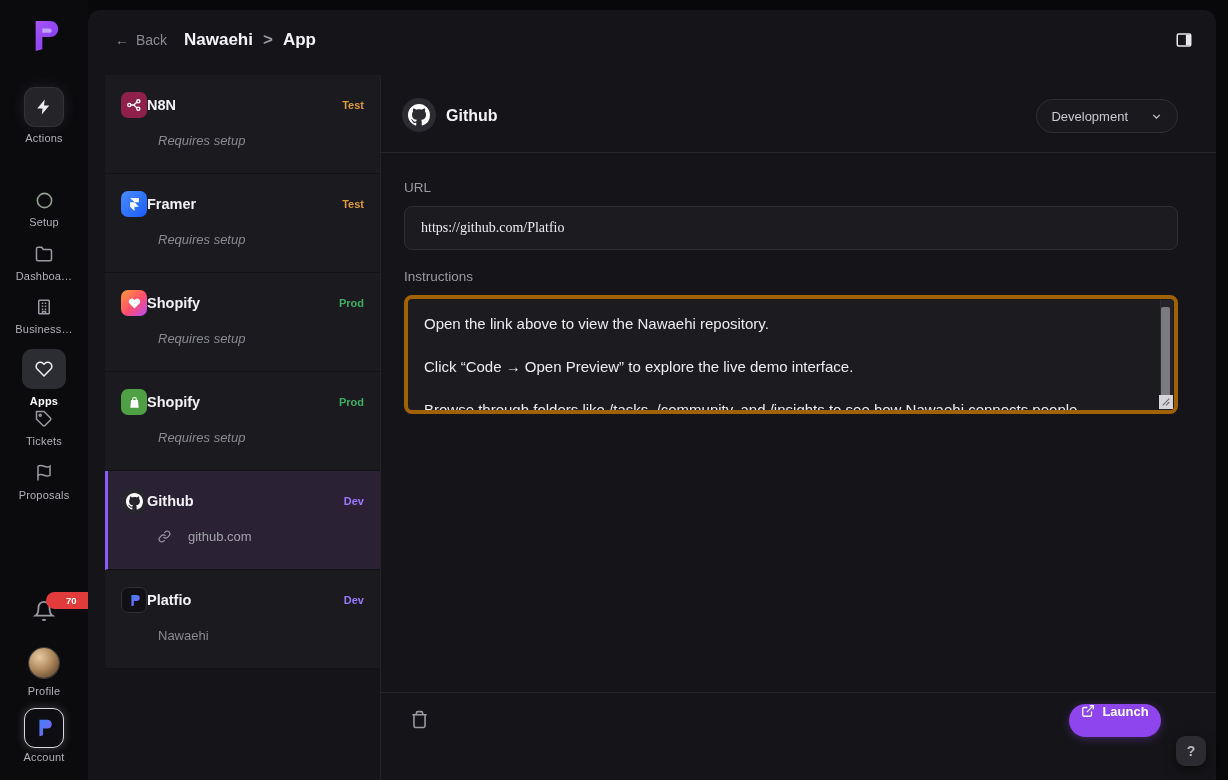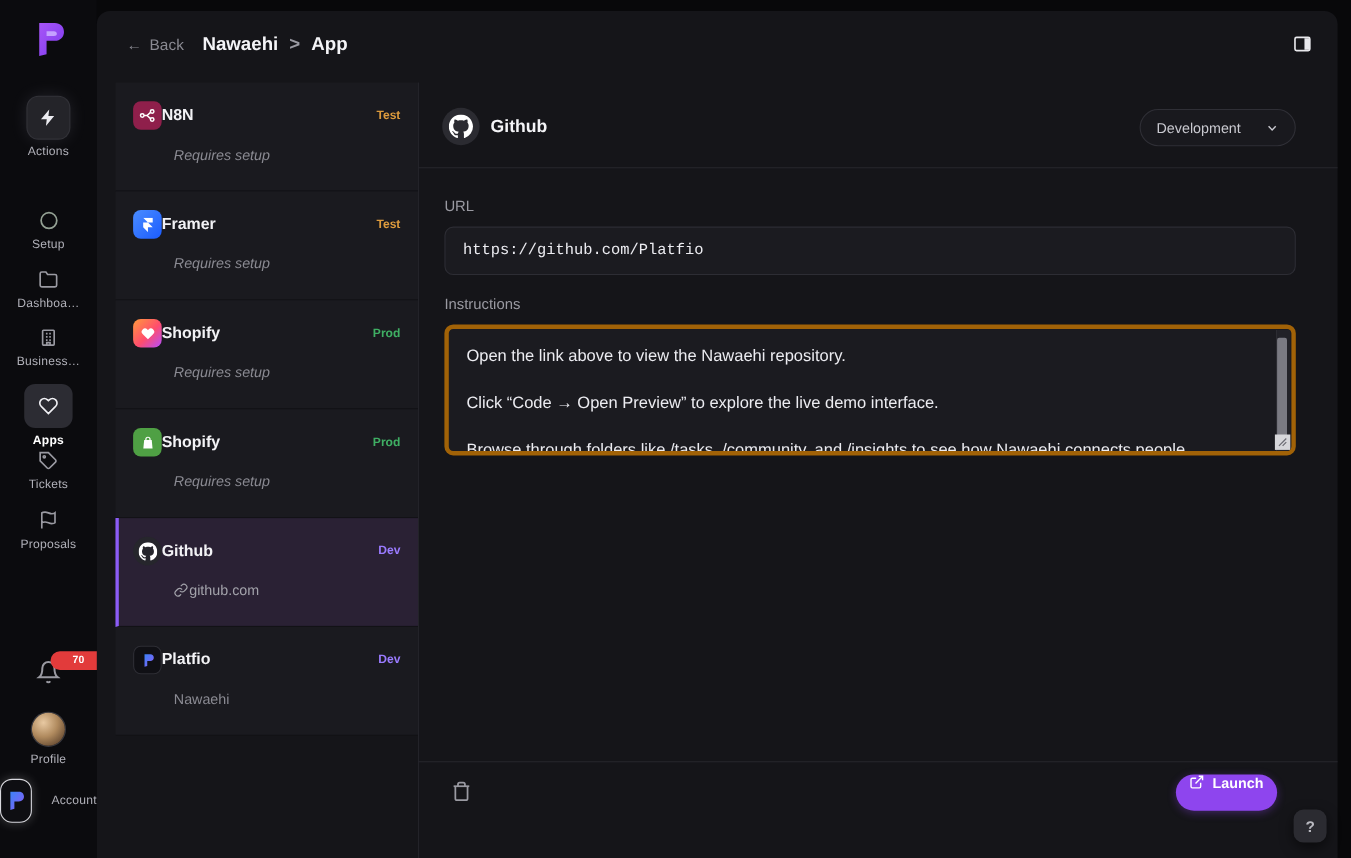--- a/index.html
+++ b/index.html
@@ -23,21 +23,21 @@
   .nv-apps .nav-label { color:#ffffff; font-weight:700; }
   .nv-tickets { top:409px; }
   .nv-proposals { top:463px; }
   .bell-wrap { position:absolute; left:0; top:600px; width:88px; display:flex; justify-content:center; cursor:pointer; }
   .bell-badge { position:absolute; left:46px; top:-8px; min-width:17px; height:17px; border-radius:9px; background:#e23b3b; color:#fff;
                 font-size:9.5px; font-weight:700; display:flex; align-items:center; justify-content:center; padding:0 20px; }
   .profile-wrap { position:absolute; left:0; top:648px; width:88px; display:flex; flex-direction:column; align-items:center; gap:7px; cursor:pointer; }
   .avatar { width:30px; height:30px; border-radius:50%;
             background:radial-gradient(circle at 35% 30%, #e8c9a2 0%, #b08a5e 45%, #6b4f35 80%, #463322 100%);
             box-shadow:0 0 0 1px #3a3a40; }
-  .account-wrap { position:absolute; left:0; top:708px; width:88px; display:flex; flex-direction:row; align-items:center; gap:18px; cursor:pointer; }
+  .account-wrap { position:absolute; left:0; top:708px; width:88px; display:flex; flex-direction:column; align-items:center; gap:3px; cursor:pointer; }
   .account-box { width:40px; height:40px; border-radius:11px; background:#0e0e12; border:1.5px solid #d8d8de;
                  box-shadow:0 0 10px rgba(255,255,255,.22); display:flex; align-items:center; justify-content:center; }
 
   
   .card { position:absolute; left:88px; top:10px; width:1128px; height:770px; background:#151519; border-radius:12px 12px 0 0; }
 
   .back-btn { position:absolute; left:27px; top:22px; display:flex; align-items:center; gap:7px; color:#8a8a92; font-size:14px; cursor:pointer; }
   .crumbs { position:absolute; left:96px; top:20px; display:flex; align-items:center; gap:10px; font-size:17px; font-weight:700; color:#f4f4f7; }
   .crumb-sep { color:#9a9aa2; font-weight:700; }
   .panel-toggle { position:absolute; left:1086px; top:21px; width:20px; height:18px; cursor:pointer; }
@@ -55,35 +55,35 @@
   .ic-shopify { background:#4fa044; }
   .ic-github { background:#26262c; border-radius:50%; }
   .ic-platfio { background:#101015; border:1px solid #2e2e35; }
   .app-name { font-size:14.5px; font-weight:700; color:#f2f2f5; flex:1; }
   .app-badge { font-size:11px; font-weight:700; }
   .badge-test { color:#dd9b3d; }
   .badge-prod { color:#3fae63; }
   .badge-dev  { color:#9a7bff; }
   .app-sub { margin-left:37px; margin-top:15px; font-size:13px; color:#8a8a92; }
   .app-sub.italic { font-style:italic; }
-  .app-sub.linky { display:flex; align-items:center; gap:1px; color:#a2a2aa; }
+  .app-sub.linky { display:flex; align-items:center; gap:17px; color:#a2a2aa; }
 
   
   .gh-head-icon { position:absolute; left:314px; top:88px; width:34px; height:34px; border-radius:50%; background:#2b2b31;
                   display:flex; align-items:center; justify-content:center; }
   .detail-title { position:absolute; left:358px; top:97px; font-size:16px; font-weight:700; color:#f4f4f7; }
   .env-select { position:absolute; right:38px; top:89px; height:34px; border-radius:17px; background:#19191e; border:1px solid #2f2f36;
                 display:flex; align-items:center; gap:22px; padding:0 14px; color:#c9c9d0; font-size:13px; cursor:pointer; }
   .head-divider { position:absolute; left:292px; top:142px; width:836px; height:1px; background:#26262c; }
 
   .field-label { position:absolute; left:316px; font-size:13.5px; color:#9a9aa2; }
   .lbl-url { top:170px; }
   .lbl-instr { top:259px; }
   .url-input { position:absolute; left:316px; top:196px; width:774px; height:44px; background:#1b1b20; border:1px solid #2d2d34;
-               border-radius:8px; color:#ececf1; font-size:14px; padding:0 16px; font-family:Liberation Mono, monospace; outline:none; }
+               border-radius:8px; color:#ececf1; font-size:14px; padding:0 16px; font-family:Liberation Serif, serif; outline:none; }
   .instr-box { position:absolute; left:316px; top:285px; width:774px; height:119px; background:#1b1b20; border:4px solid #a16207;
                border-radius:8px; overflow:hidden; }
   .instr-text { position:absolute; inset:0; padding:14px 34px 14px 16px; font-size:15px; line-height:21.5px; color:#ececf1;
                 white-space:pre-wrap; }
   .sb-track { position:absolute; right:1px; top:1px; width:13px; height:134px; background:#222228; border-left:1px solid #2c2c32; }
   .sb-thumb { position:absolute; right:3px; top:7px; width:9px; height:96px; background:#7a7a82; border-radius:2px; cursor:pointer; }
   .sb-down { position:absolute; right:3px; top:118px; width:10px; height:10px; color:#a8a8b0; font-size:9px; line-height:10px; text-align:center; cursor:pointer; }
   .resize-grip { position:absolute; right:1px; bottom:1px; width:14px; height:14px; background:#d6d6da; display:flex; align-items:center; justify-content:center; cursor:nwse-resize; }
 
   .foot-divider { position:absolute; left:292px; top:682px; width:836px; height:1px; background:#26262c; }

